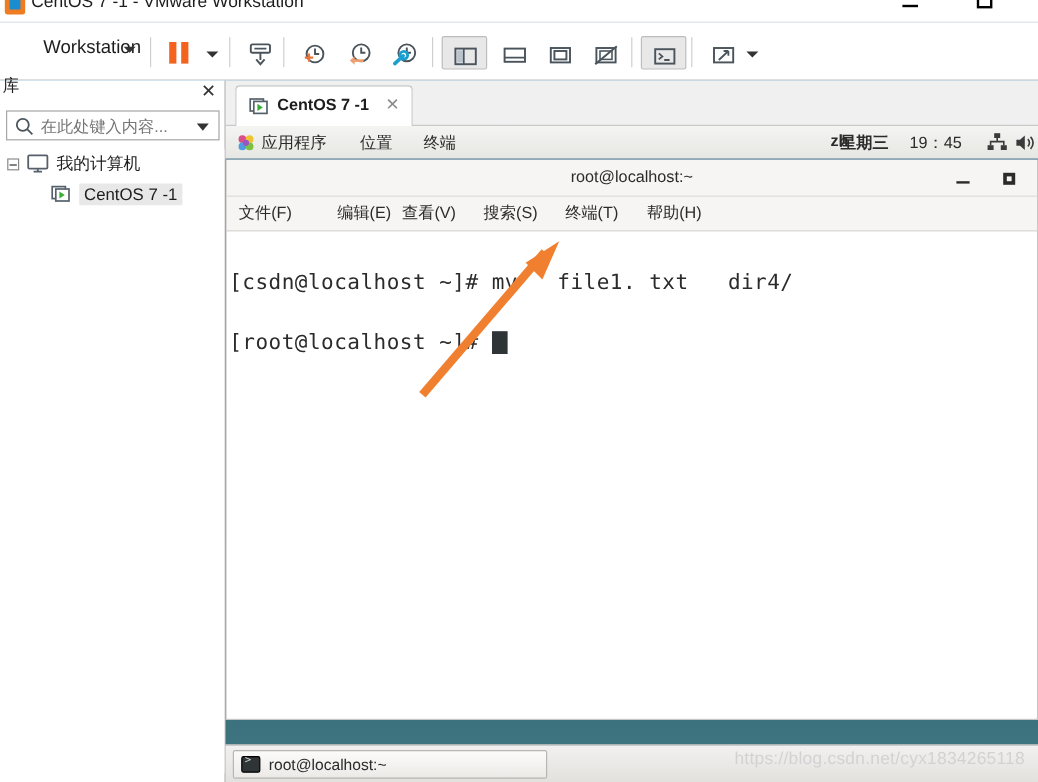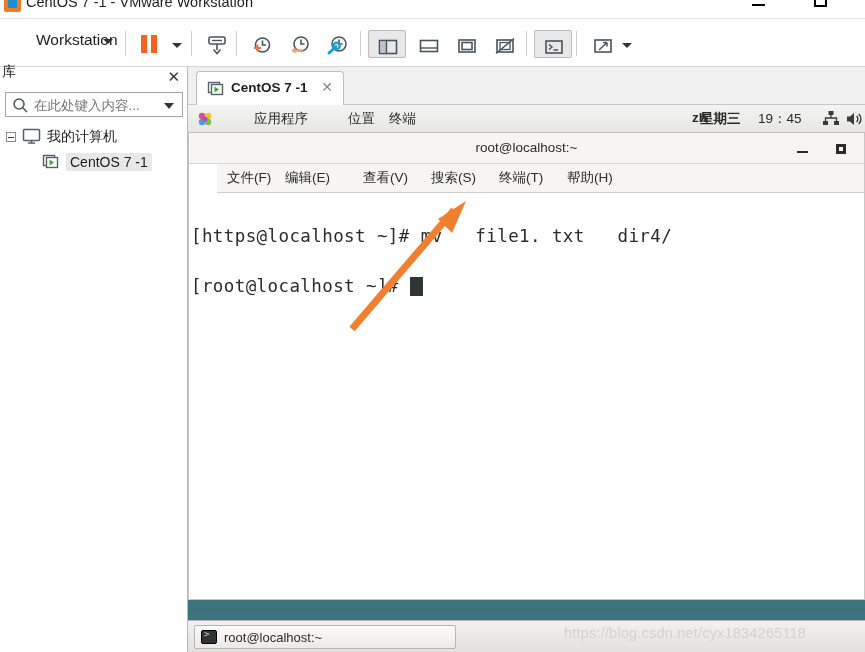--- a/index.html
+++ b/index.html
@@ -141,21 +141,21 @@
     position:absolute; right:10px; top:7px; font-size:14px; color:#8a8a8a; cursor:pointer;
   }
 
   
   .gnome-panel {
     position:absolute; left:188px; top:105px; width:677px; height:28px;
     background:linear-gradient(#f4f4f2,#e6e6e3);
     border-bottom:1px solid #c0c0bd;
     font-size:13.5px; color:#2b2b2b;
   }
-  .gp-item { position:absolute; top:5px; white-space:nowrap;margin-left:36px; }
+  .gp-item { position:absolute; top:5px; white-space:nowrap; }
   .gp-right { position:absolute; top:5px; white-space:nowrap; }
 
   
   .vm-screen {
     position:absolute; left:188px; top:133px; width:677px; height:487px;
     background:linear-gradient(180deg,#2e4a5c 0%, #33596b 55%, #3d7480 100%);
     overflow:hidden;
   }
 
   
@@ -173,21 +173,20 @@
   }
   .tw-btn { position:absolute; top:8px; width:18px; height:16px; cursor:pointer; }
   .tw-min { right:52px; }
   .tw-max { right:14px; }
   .tw-min .g { position:absolute; left:3px; top:10px; width:11px; height:2px; background:#2b2b2b; }
   .tw-max .g { position:absolute; left:4px; top:3px; width:10px; height:10px; border:3px solid #2b2b2b; }
 
   .term-menubar {
     position:relative; height:29px; background:#f6f5f4;
     border-bottom:1px solid #d0cec9;
-    margin-left:28px;
   }
   .tm-item {
     position:absolute; top:5px; font-size:13.5px; color:#2b2b2b; white-space:nowrap;
     cursor:pointer;
   }
   .term-body {
     position:relative; height:405px; background:#ffffff;
     font-family:"DejaVu Sans Mono","Liberation Mono",monospace;
     font-size:17.5px; color:#2b2b2b; padding:6px 0 0 2px;
     letter-spacing:0.4px; line-height:25px;
@@ -227,21 +226,21 @@
   }
   .task-ico-file::before, .task-ico-file::after {
     content:""; position:absolute; left:3px; width:8px; height:4px;
     background:#e9f2fb; border:1px solid #5a7fa6;
   }
   .task-ico-file::before { top:2px; }
   .task-ico-file::after { top:9px; }
 
   
   .watermark {
-    position:absolute; left:564px; top:625px;
+    position:absolute; left:612px; top:625px;
     font-size:14.5px; color:#d2d2d2; white-space:nowrap;
     pointer-events:none; letter-spacing:0.2px;
   }
 
   
   .arrow-svg { position:absolute; left:330px; top:195px; pointer-events:none; }
 </style>
 </head>
 <body>
 
@@ -425,21 +424,21 @@
 
   <div class="gnome-panel">
     <svg width="16" height="16" viewBox="0 0 16 16" style="position:absolute;left:9px;top:6px;">
       <circle cx="5" cy="5" r="3.2" fill="#d94f8c"></circle>
       <circle cx="11" cy="5" r="3.2" fill="#f0c330"></circle>
       <circle cx="5" cy="11" r="3.2" fill="#4f9de0"></circle>
       <circle cx="11" cy="11" r="3.2" fill="#7cc043"></circle>
       <circle cx="8" cy="8" r="2.6" fill="#9a56c0"></circle>
     </svg>
     <span class="gp-item" style="left:30px;">应用程序</span>
-    <span class="gp-item" style="left:124px;">位置</span>
+    <span class="gp-item" style="left:112px;">位置</span>
     <span class="gp-item" style="left:165px;">终端</span>
 
     <span class="gp-right" style="left:504px;font-weight:bold;">zh</span>
     <span class="gp-right" style="left:512px;font-weight:bold;">星期三</span>
     <span class="gp-right" style="left:570px;text-align:center;">19：45</span>
 
     <svg width="18" height="18" viewBox="0 0 18 18" style="position:absolute;left:634px;top:5px;">
       <rect x="6.5" y="1" width="5" height="4" fill="#3a3a3a"></rect>
       <rect x="1" y="11" width="5" height="4" fill="#3a3a3a"></rect>
       <rect x="12" y="11" width="5" height="4" fill="#3a3a3a"></rect>
@@ -461,29 +460,29 @@
         <div class="tw-btn tw-min">
             <span class="g"></span>
           </div>
         <div class="tw-btn tw-max">
             <span class="g"></span>
           </div>
       </div>
 
       <div class="term-menubar">
         <span class="tm-item" style="left:10px;">文件(F)</span>
-        <span class="tm-item" style="left:68px;">编辑(E)</span>
+        <span class="tm-item" style="left:92px;">编辑(E)</span>
         <span class="tm-item" style="left:146px;">查看(V)</span>
         <span class="tm-item" style="left:214px;">搜索(S)</span>
         <span class="tm-item" style="left:282px;">终端(T)</span>
         <span class="tm-item" style="left:350px;">帮助(H)</span>
       </div>
 
       <div class="term-body">
-<span>[https@localhost ~]# mv   file1. txt   dir4/</span>
+<span>[csdn@localhost ~]# mv   file1. txt   dir4/</span>
 <br><span>[root@localhost ~]# </span><span class="cursor-block"></span>
       </div>
     </div>
   </div>
 
   <div class="taskbar">
     <div class="task-btn task-1">
       <span class="task-ico-term"></span>
       <span>root@localhost:~</span>
     </div>

